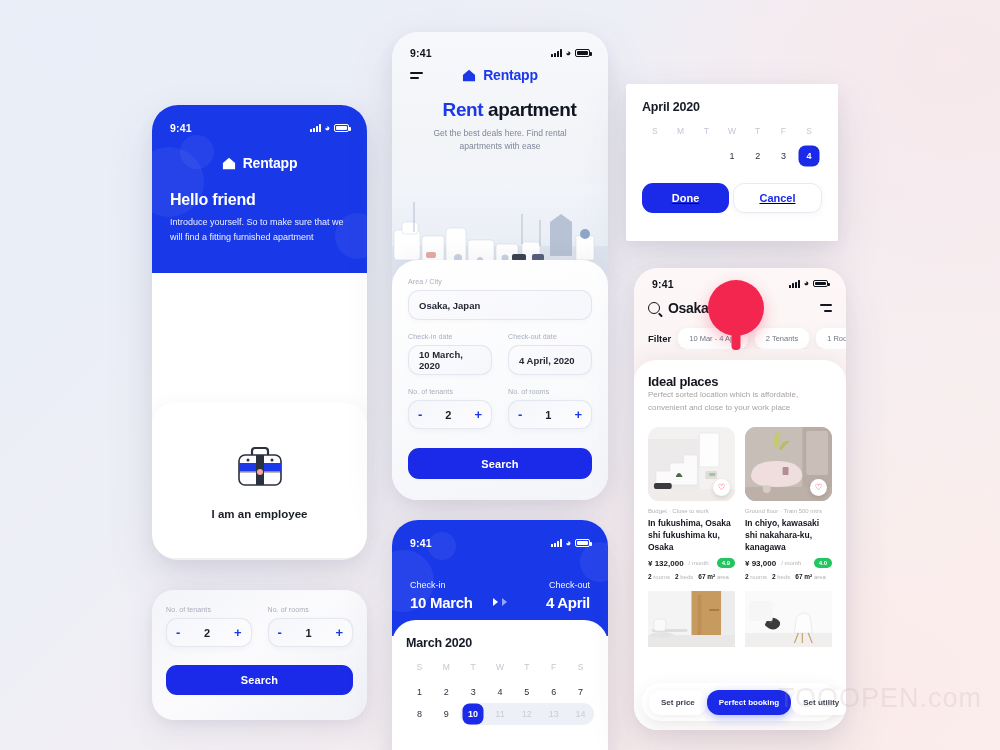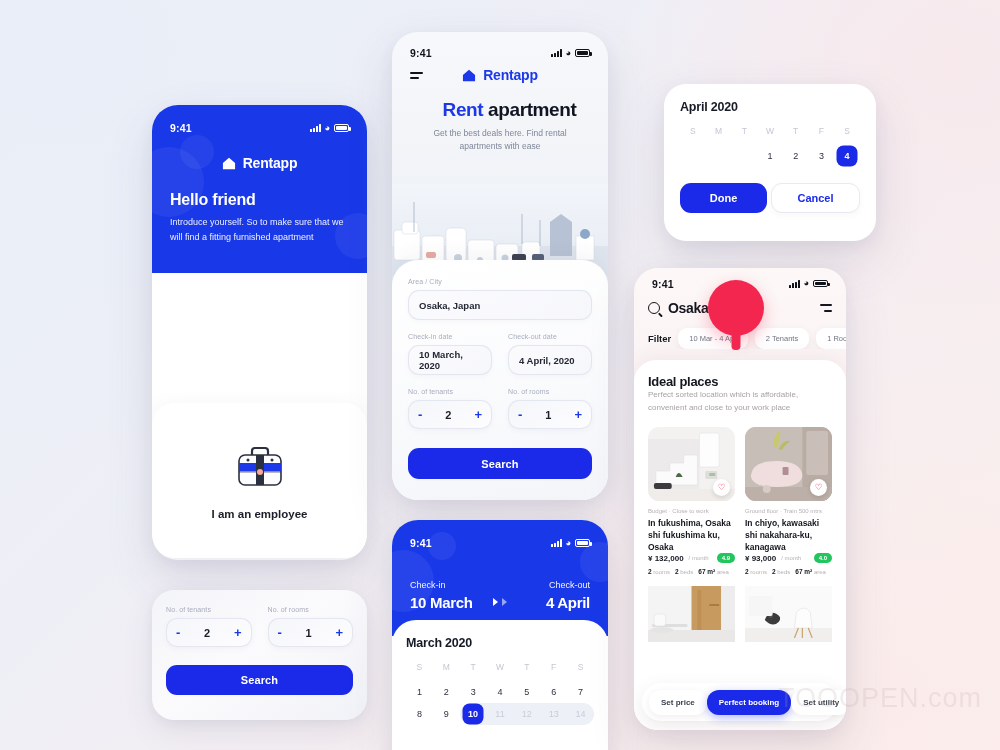--- a/index.html
+++ b/index.html
@@ -146,22 +146,22 @@
   .cal-day.range-end { border-radius: 0 11px 11px 0; }
   .cal-day .sel {
     position: absolute; left: 50%; top: 50%; transform: translate(-50%,-50%);
     width: 21px; height: 21px; border-radius: 7px; background: #1a2ae8; color: #fff;
     font-weight: 700; line-height: 21px; font-size: 9px;
   }
 
   
   
   
-  #p-april { left: 664px; top: 84px; width: 212px; height: 157px; background: #fff; border-radius: 22px; padding: 16px 16px 0 16px; }
-  .ap-actions { display: flex; gap: 4px; margin-top: 16px; }
+  #p-april { left: 626px; top: 84px; width: 212px; height: 157px; background: #fff; border-radius: 2px; padding: 16px 16px 0 16px; }
+  .ap-actions { display: flex; gap: 4px; margin-top: 16px; text-decoration: underline; }
   .btn-done {
     flex: 1; height: 30px; background: #1a2ae8; color: #fff; border: none;
     border-radius: 11px; font-size: 11px; font-weight: 700; cursor: pointer; font-family: inherit;
   }
   .btn-cancel {
     flex: 1; height: 30px; background: #fff; color: #1a2ae8; border: 1px solid #e8eaf2;
     border-radius: 11px; font-size: 11px; font-weight: 700; cursor: pointer; font-family: inherit;
     box-shadow: 0 2px 6px rgba(90,90,130,0.05);
   }
 
@@ -203,21 +203,21 @@
   .ideal-sub { font-size: 8px; line-height: 1.62; color: #a9a2a4; margin-top: 0; }
   .tiles { display: grid; grid-template-columns: 1fr 1fr; gap: 10px; margin-top: 12px; }
   .tile-img { width: 100%; height: 74px; border-radius: 11px; position: relative; overflow: hidden; }
   .heart {
     position: absolute; right: 5px; bottom: 5px; width: 17px; height: 17px; border-radius: 50%;
     background: #fff; display: flex; align-items: center; justify-content: center;
     font-size: 8.5px; color: #f3264f; box-shadow: 0 2px 5px rgba(0,0,0,0.12);
   }
   .tags { font-size: 6px; color: #b8b2b4; margin-top: 7px; }
   .tile-title { font-size: 8.5px; font-weight: 700; color: #14171f; line-height: 1.42; margin-top: 3px; }
-  .price-row { display: flex; align-items: center; gap: 5px; }
+  .price-row { display: flex; align-items: center; gap: 5px; margin-top: 5px; }
   .price { font-size: 8px; font-weight: 700; color: #14171f; }
   .per { font-size: 6px; color: #b8b2b4; }
   .rating { margin-left: auto; background: #22c55e; color: #fff; font-size: 6px; font-weight: 700; border-radius: 5px; padding: 2px 5px; }
   .meta { font-size: 6px; color: #b8b2b4; margin-top: 5px; display: flex; gap: 5px; }
   .meta b { color: #14171f; font-size: 6.5px; }
   .tiles2 { display: grid; grid-template-columns: 1fr 1fr; gap: 10px; margin-top: 11px; }
   .tile-img2 { width: 100%; height: 56px; border-radius: 11px; }
   .bottom-bar {
     position: absolute; left: 8px; right: 8px; bottom: 9px; height: 38px;
     background: #fff; border-radius: 19px; display: flex; align-items: center;

